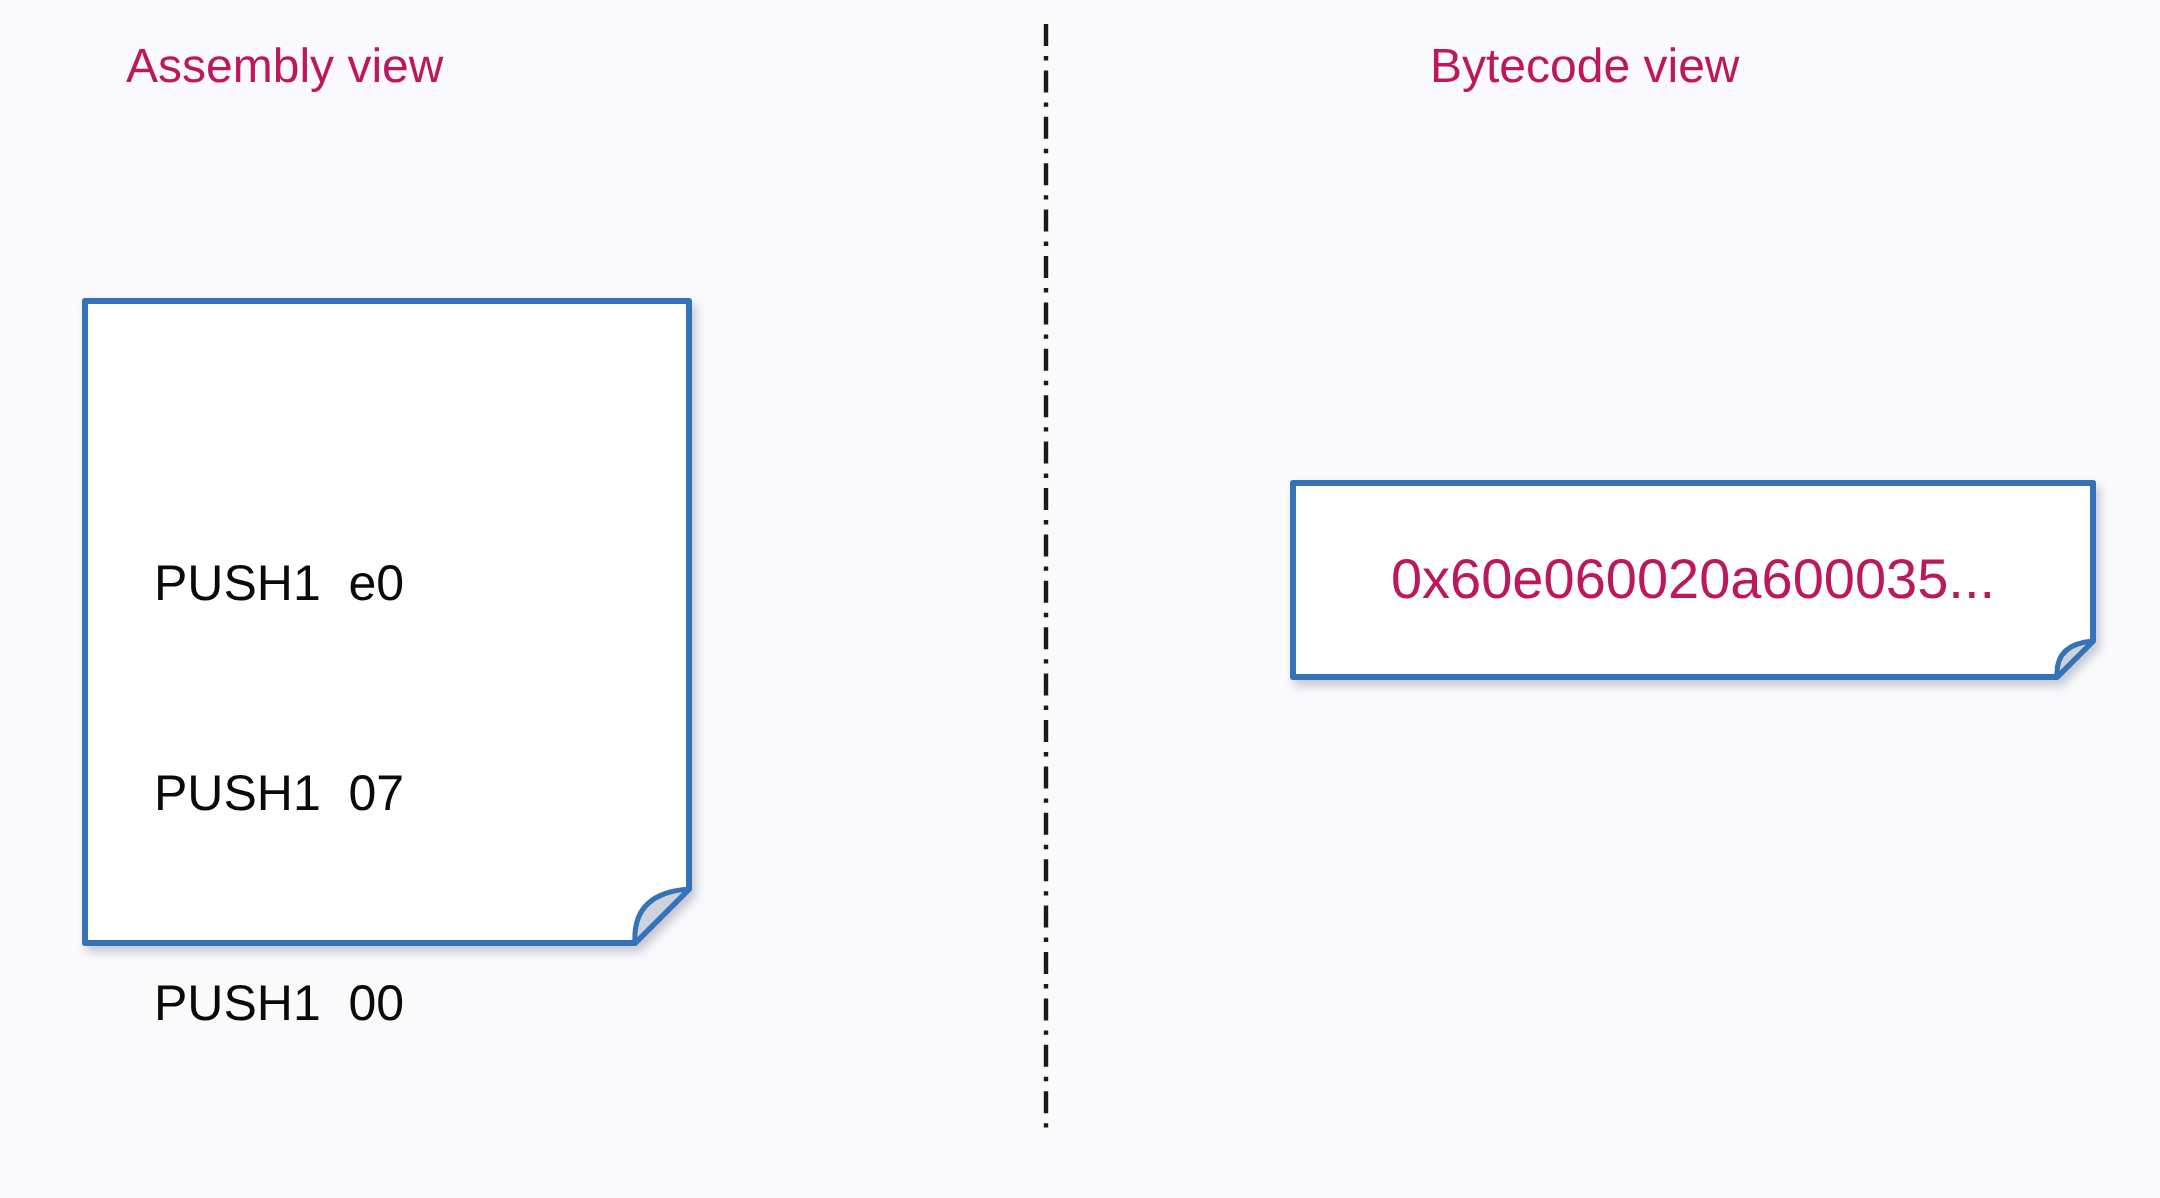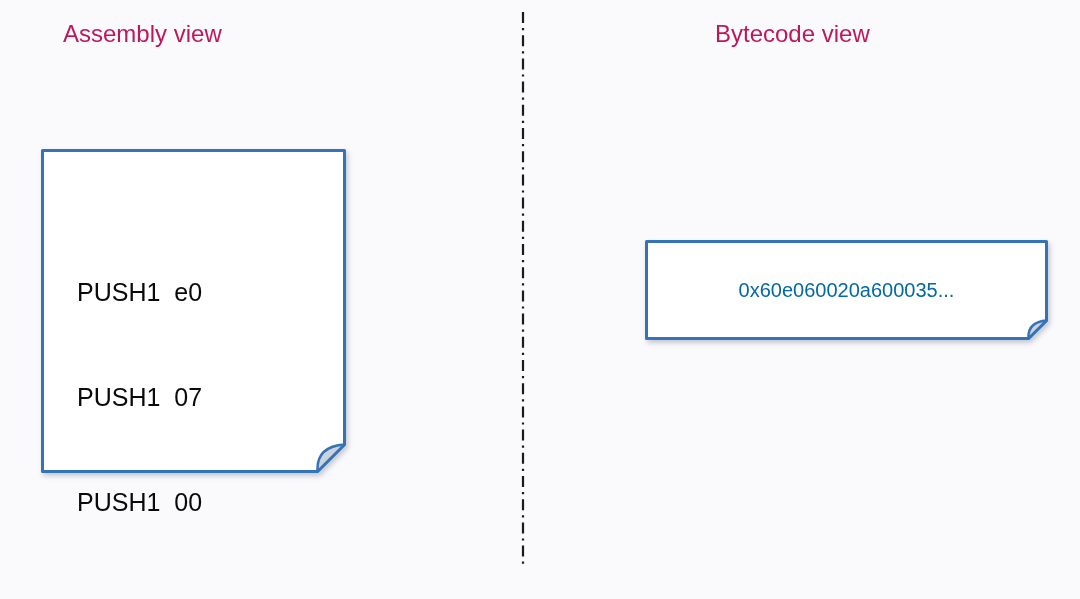--- a/index.html
+++ b/index.html
@@ -78,23 +78,23 @@
   }
   .note-center-text {
     position: absolute;
     left: 0;
     top: 0;
     width: 100%;
     height: 100%;
     display: flex;
     align-items: center;
     justify-content: center;
-    font-size: 20px;
+    font-size: 28px;
     white-space: pre;
-    color: #0369a1;
+    color: #be185d;
   }
 </style>
 </head>
 <body>
 
 <div class="canvas">
 
   <div class="panel-title title-left">Assembly view</div>
 
   <div class="panel-title title-right">Bytecode view</div>

